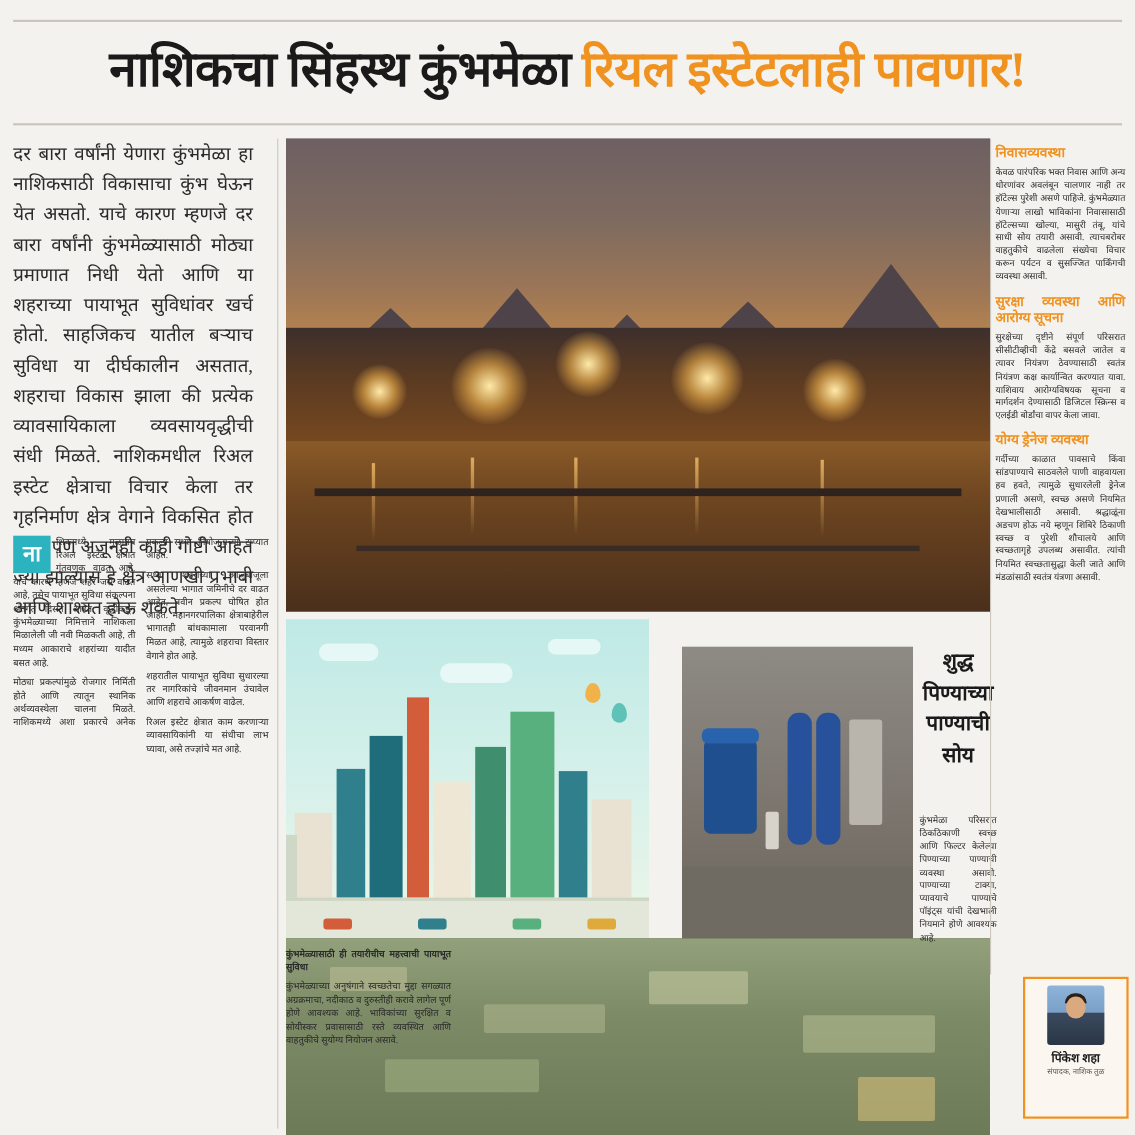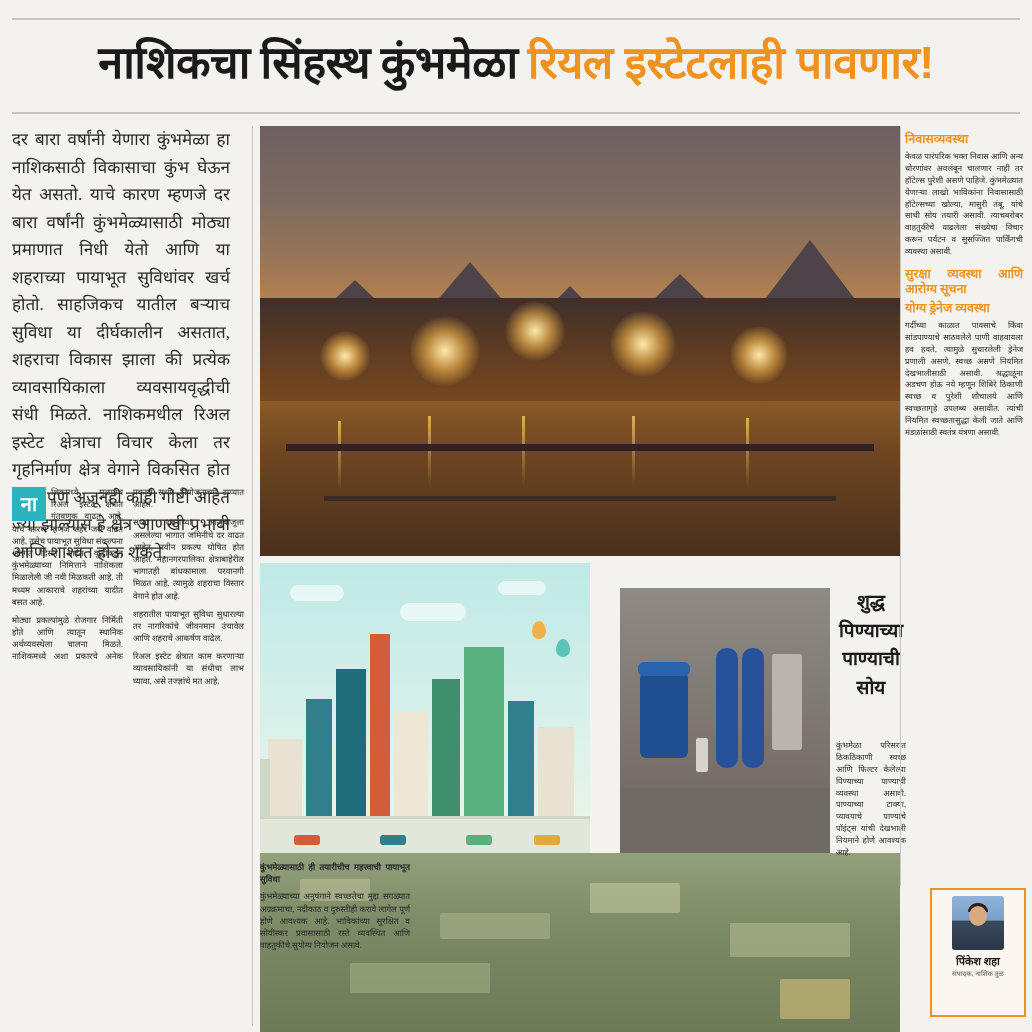--- a/index.html
+++ b/index.html
@@ -23,21 +23,21 @@
     white-space:nowrap;
   }
   .headline .h-black{
     font-family:"Liberation Serif", serif;
     font-weight:bold;
     font-size:45px;
     color:#1a1a1a;
     letter-spacing:-0.5px;
   }
   .headline .h-orange{
-    font-family:Liberation Sans, sans-serif;
+    font-family:Liberation Serif, serif;
     font-weight:bold;
     font-size:45px;
     color:#f0921f;
     letter-spacing:-0.5px;
     margin-left:10px;
   }
   .rule{
     position:absolute;
     left:12px;width:1008px;height:2px;background:#c9c5bd;
   }
@@ -289,20 +289,21 @@
 
   <div class="col midcol">
     <p style="margin:0 0 5px 0;font-weight:bold;">कुंभमेळ्यासाठी ही तयारीचीच महत्त्वाची पायाभूत सुविधा</p>
     <p style="margin:0;">कुंभमेळ्याच्या अनुषंगाने स्वच्छतेचा मुद्दा सगळ्यात अग्रक्रमाचा, नदीकाठ व दुरुस्तीही करावे लागेल पूर्ण होणे आवश्यक आहे. भाविकांच्या सुरक्षित व सोयीस्कर प्रवासासाठी रस्ते व्यवस्थित आणि वाहतुकीचे सुयोग्य नियोजन असावे.</p>
   </div>
 
   <div class="col rightcol">
     <h3>निवासव्यवस्था</h3>
     <p>केवळ पारंपरिक भक्त निवास आणि अन्य धोरणांवर अवलंबून चालणार नाही तर हॉटेल्स पुरेशी असणे पाहिजे. कुंभमेळ्यात येणाऱ्या लाखो भाविकांना निवासासाठी हॉटेल्सच्या खोल्या, मासुरी तंबू, यांचे साधी सोय तयारी असावी. त्याचबरोबर वाहतुकीचे वाढलेला संख्येचा विचार करून पर्यटन व सुसज्जित पार्किंगची व्यवस्था असावी.</p>
     <h3>सुरक्षा व्यवस्था आणि आरोग्य सूचना</h3>
+    <p>सुरक्षेच्या दृष्टीने संपूर्ण परिसरात सीसीटीव्हीची केंद्रे बसवले जातेल व त्यावर नियंत्रण ठेवण्यासाठी स्वतंत्र नियंत्रण कक्ष कार्यान्वित करण्यात यावा. याशिवाय आरोग्यविषयक सूचना व मार्गदर्शन देण्यासाठी डिजिटल स्क्रिन्स व एलईडी बोर्डांचा वापर केला जावा.</p>
     <h3>योग्य ड्रेनेज व्यवस्था</h3>
     <p>गर्दीच्या काळात पावसाचे किंवा सांडपाण्याचे साठवलेले पाणी वाहवायला हव हवते, त्यामुळे सुधारलेली ड्रेनेज प्रणाली असणे, स्वच्छ असणे नियमित देखभालीसाठी असावी. श्रद्धाळूंना अडचण होऊ नये म्हणून शिबिरे ठिकाणी स्वच्छ व पुरेशी शौचालये आणि स्वच्छतागृहे उपलब्ध असावीत. त्यांची नियमित स्वच्छतासुद्धा केली जाते आणि मंडळांसाठी स्वतंत्र यंत्रणा असावी.</p>
   </div>
 
   <div class="author">
     <div class="photo">
       <div class="hair"></div>
         <div class="face"></div>
     </div>
     <div class="nm">पिंकेश शहा</div>

